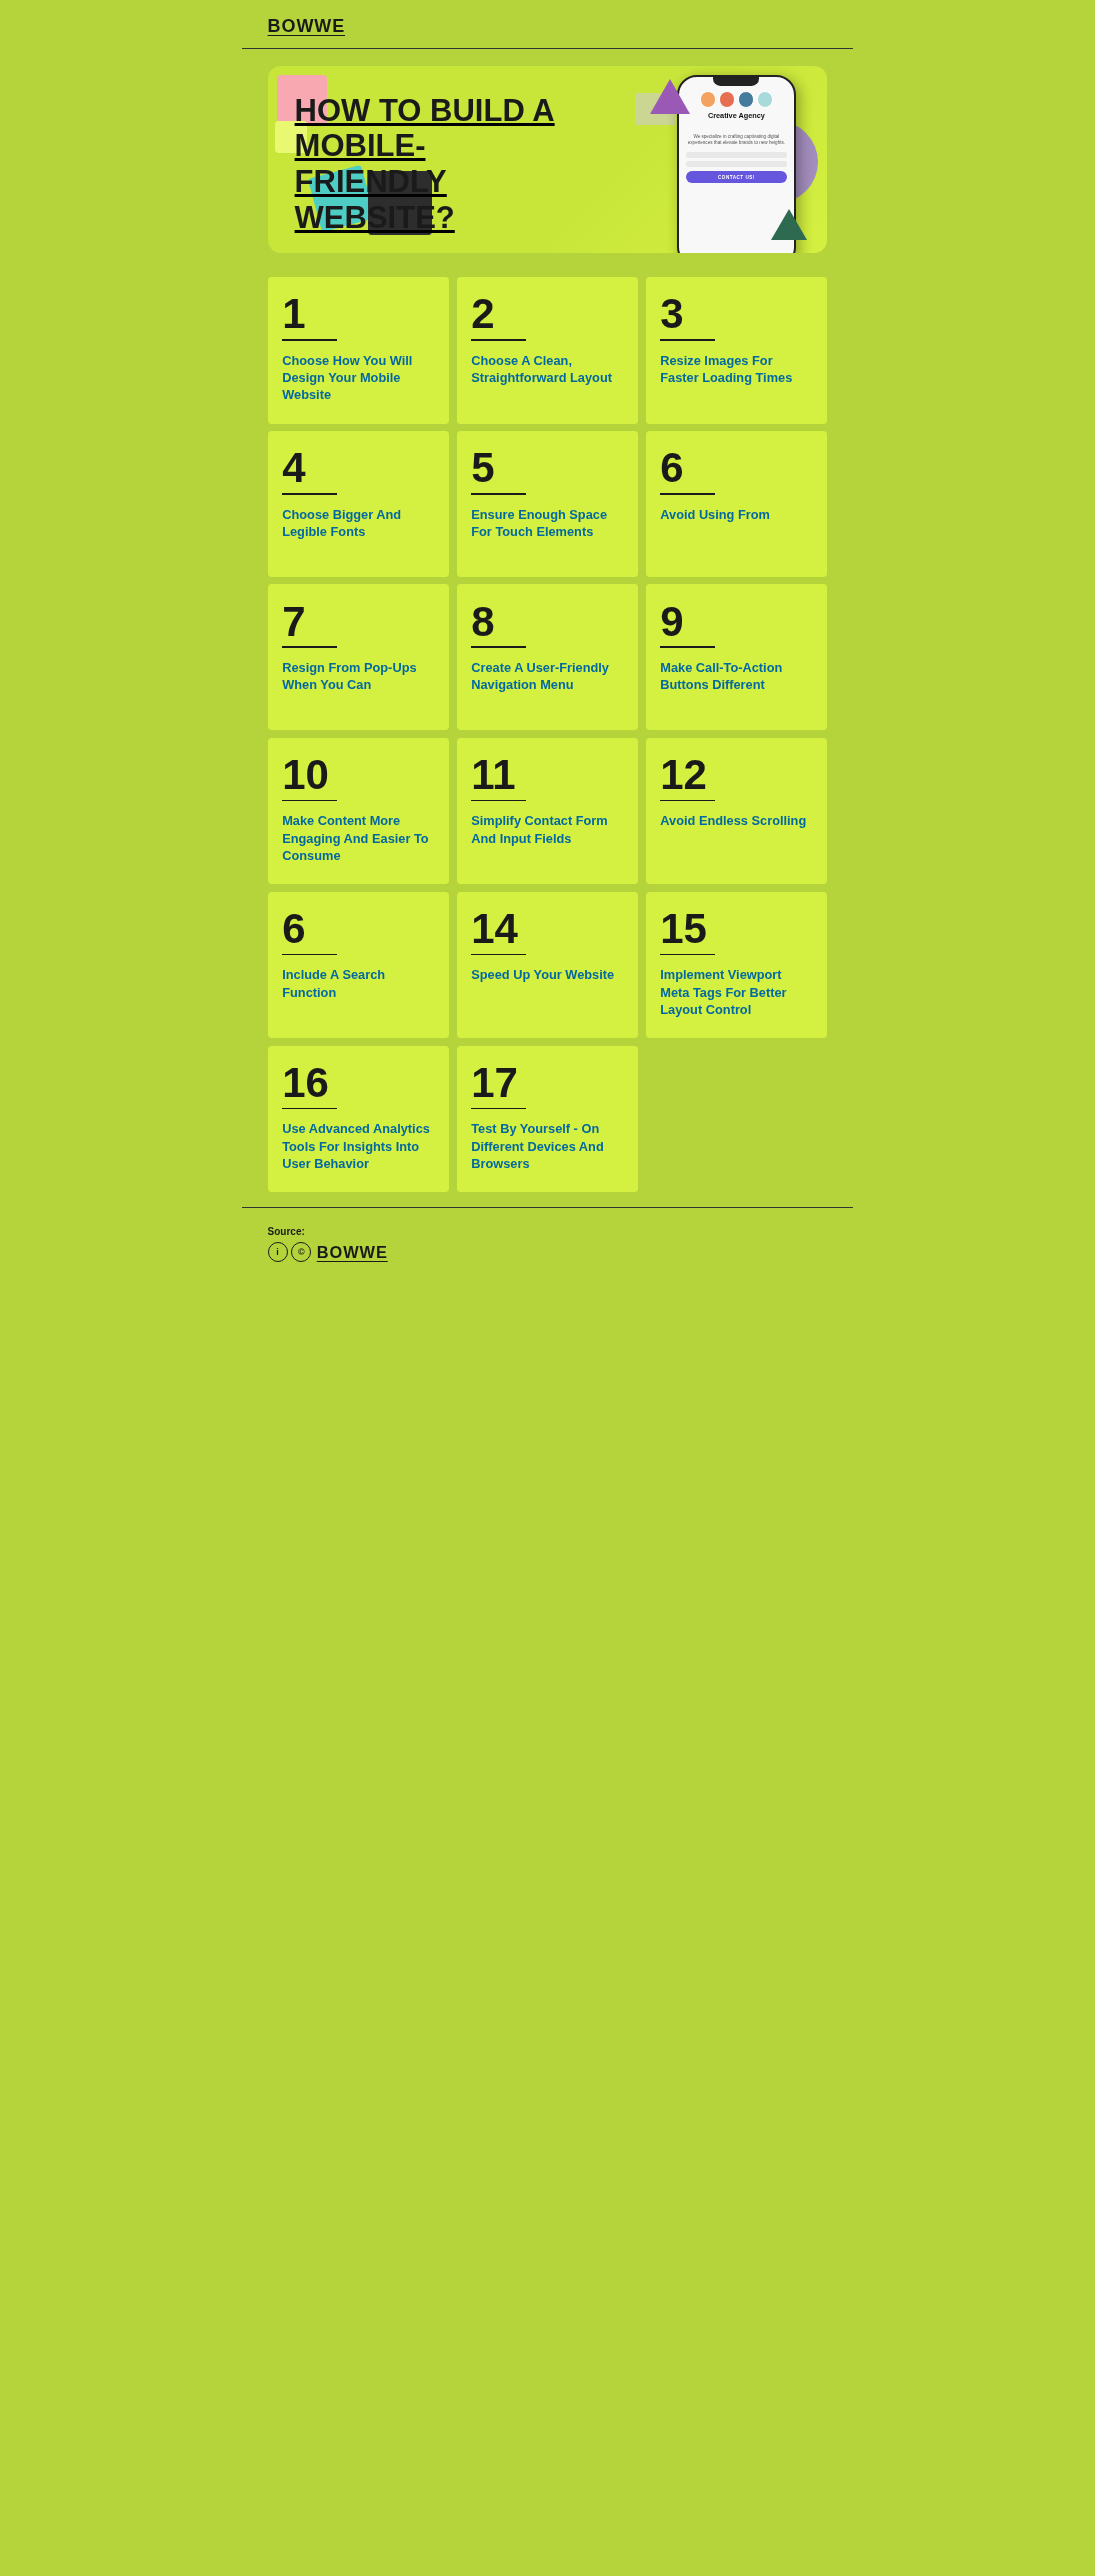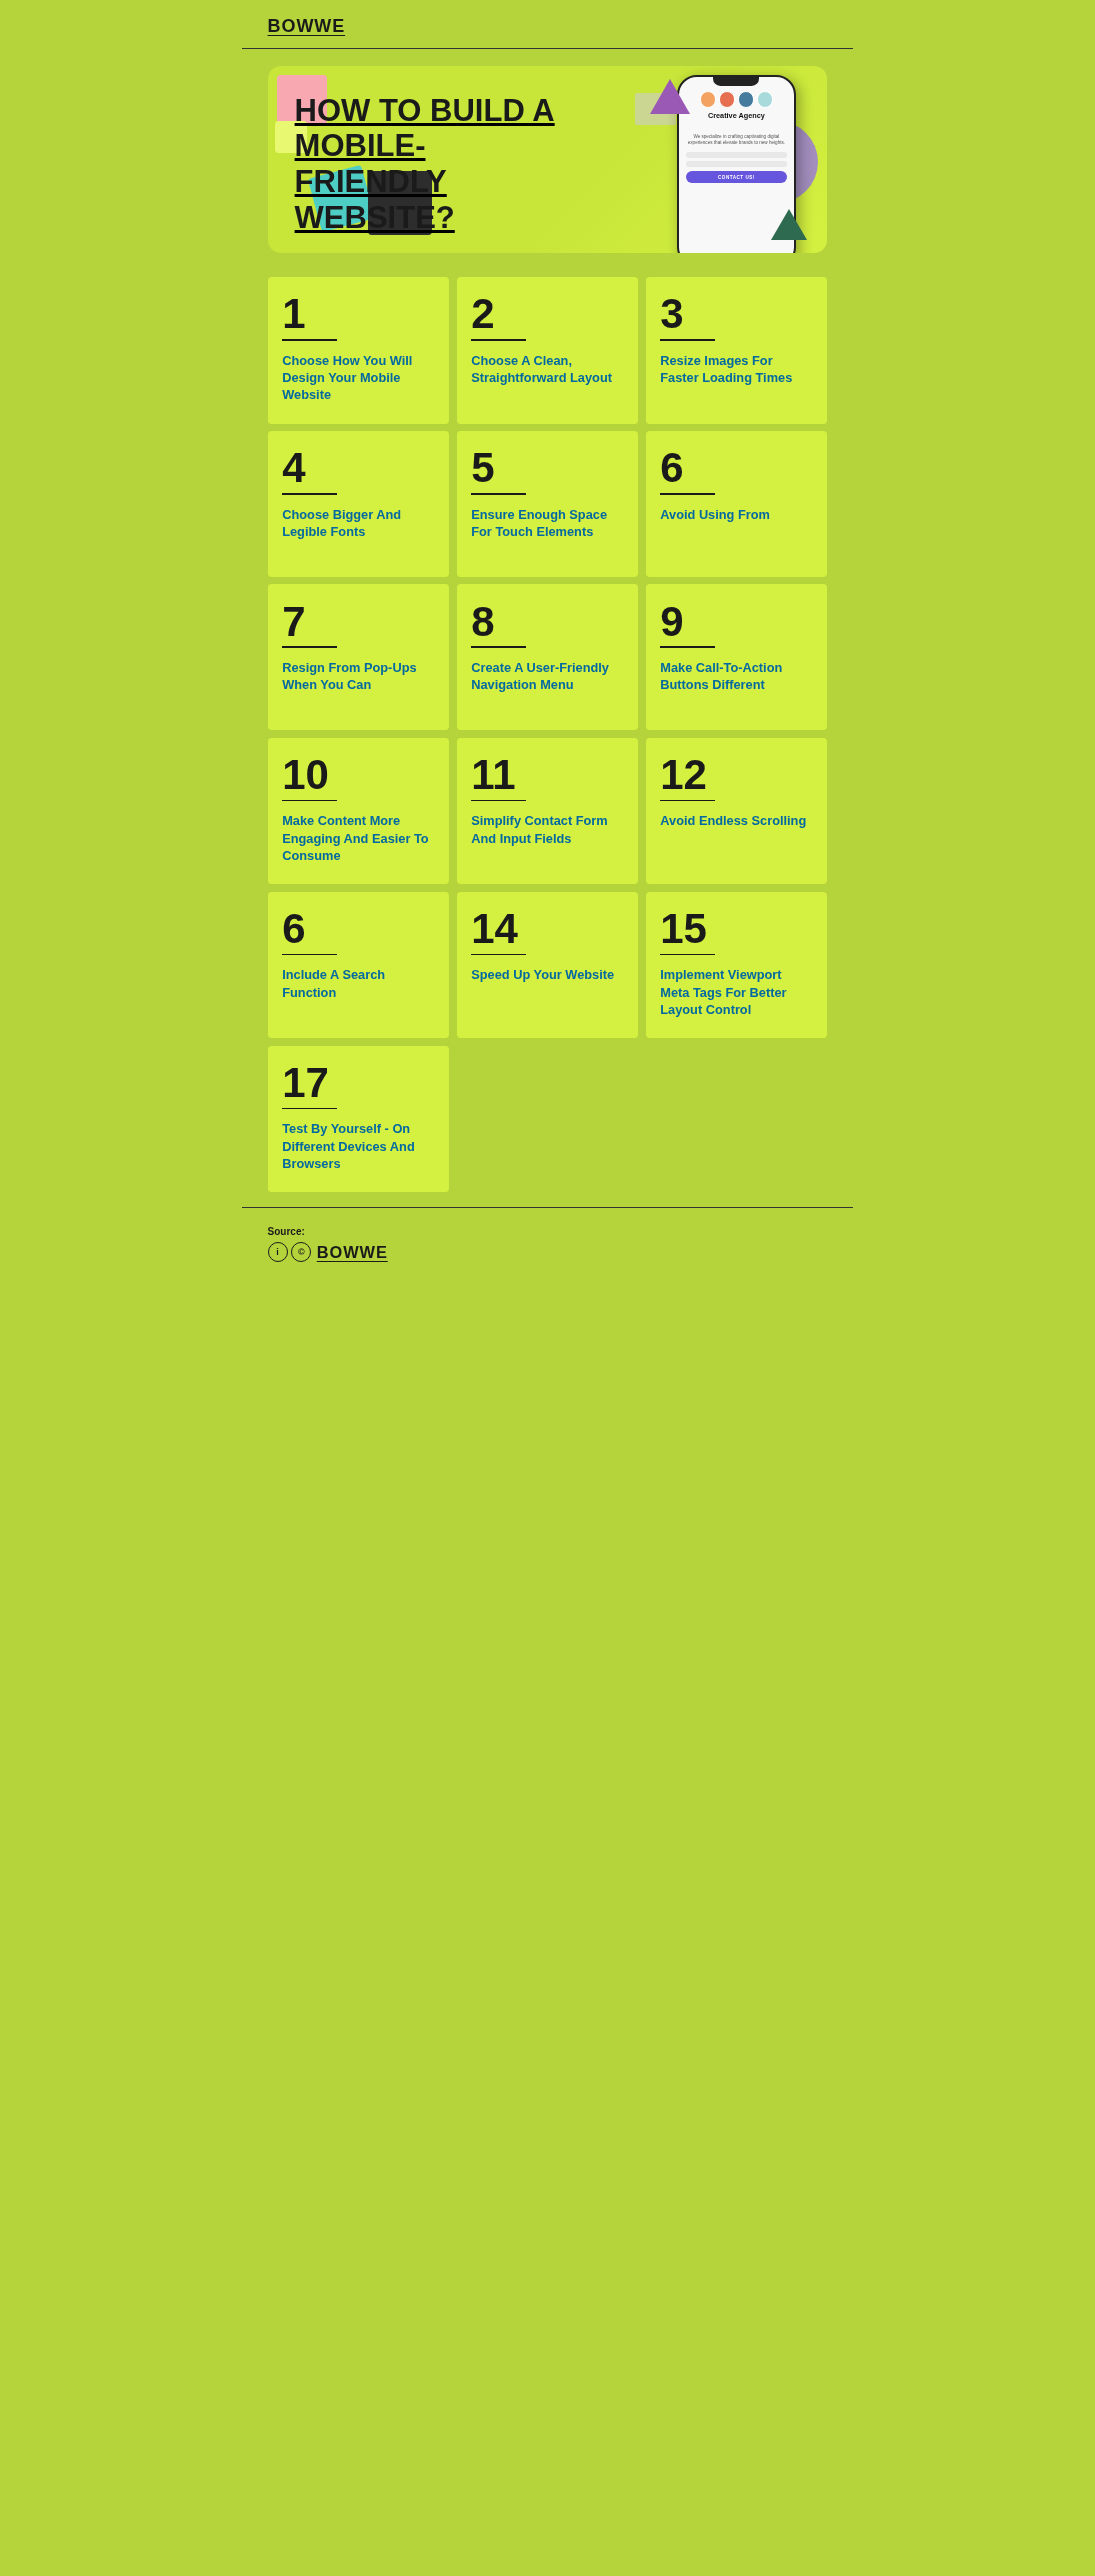--- a/index.html
+++ b/index.html
@@ -317,20 +317,25 @@
       <div class="item-number">14</div>
       <div class="item-divider"></div>
       <div class="item-text">Speed Up Your Website</div>
     </div>
     <div class="grid-item">
       <div class="item-number">15</div>
       <div class="item-divider"></div>
       <div class="item-text">Implement Viewport Meta Tags For Better Layout Control</div>
     </div>
     <div class="grid-item">
+      <div class="item-number">16</div>
+      <div class="item-divider"></div>
+      <div class="item-text">Use Advanced Analytics Tools For Insights Into User Behavior</div>
+    </div>
+    <div class="grid-item">
       <div class="item-number">17</div>
       <div class="item-divider"></div>
       <div class="item-text">Test By Yourself - On Different Devices And Browsers</div>
     </div>
     <div class="grid-item" style="background: transparent;"></div>
   </div>
 
 <div class="footer">
   <div class="footer-source">Source:</div>
   <div class="footer-logo">

